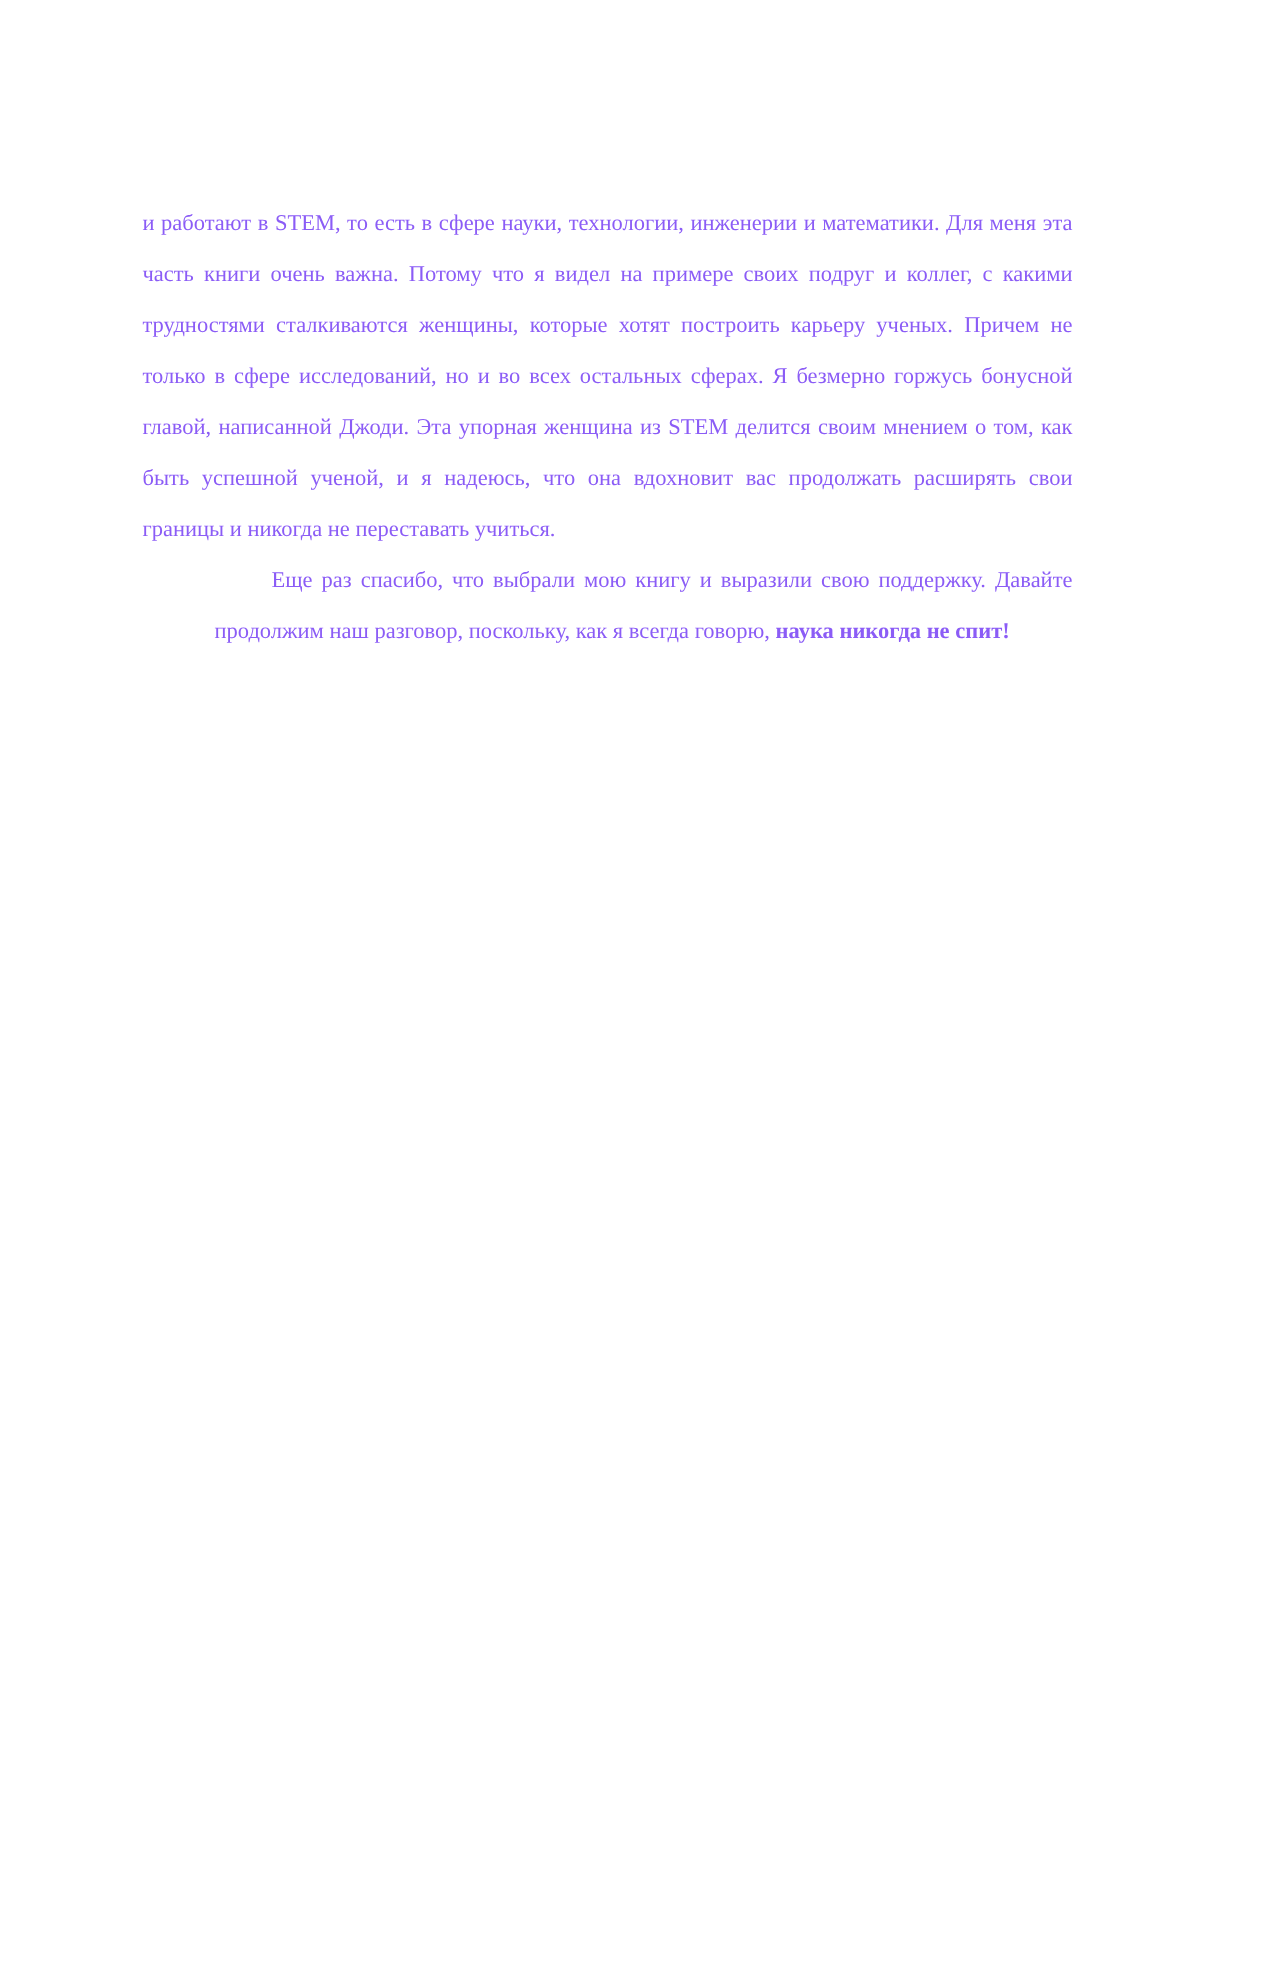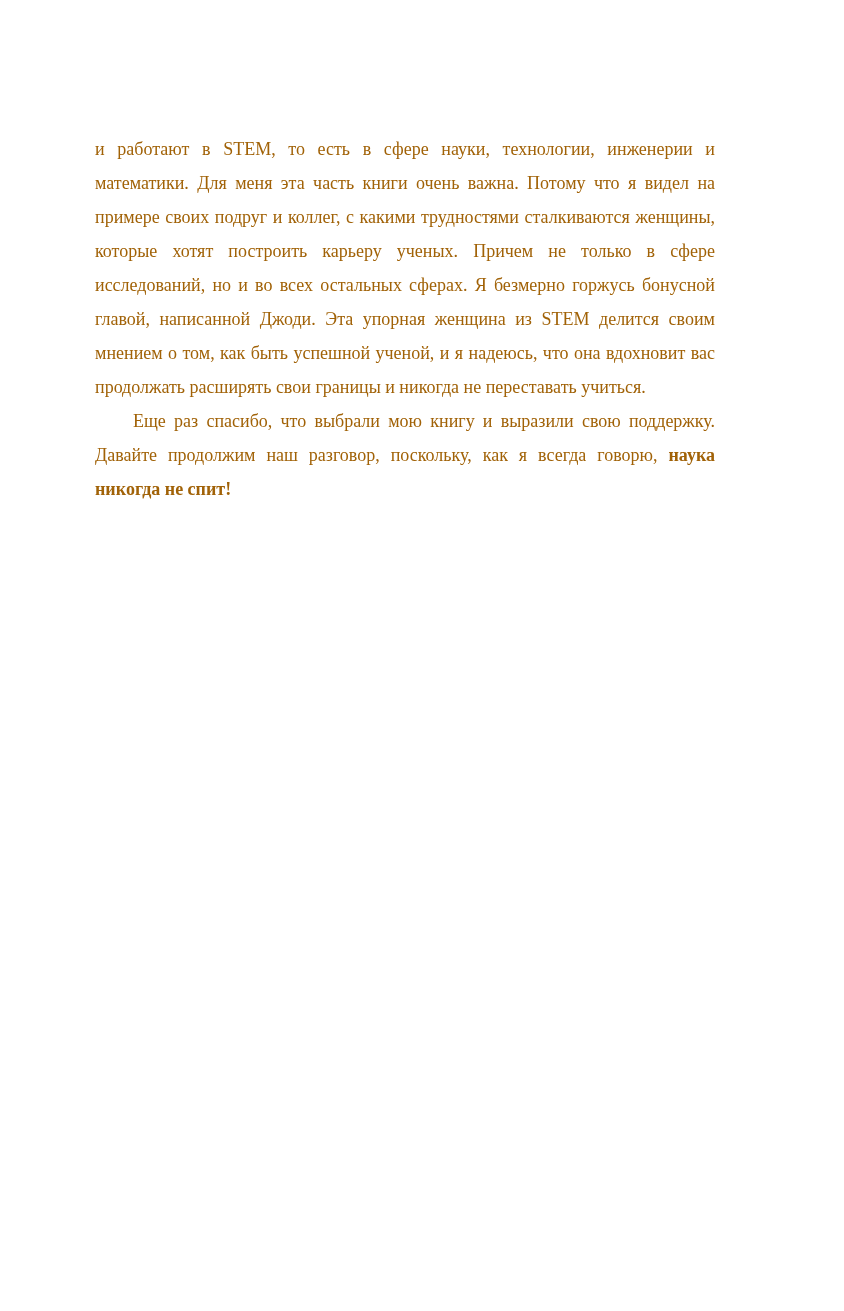--- a/index.html
+++ b/index.html
@@ -25,31 +25,32 @@
       text-align: center;
       font-size: 19px;
       letter-spacing: 0.3px;
       color: #1a1a1a;
     }
     .body-text {
       position: absolute;
       top: 132px;
       left: 95px;
       width: 620px;
-      font-size: 18px;
+      font-size: 15px;
       line-height: 34px;
       text-align: justify;
-      color: #a16207;
+      color: #8b5cf6;
     }
     .para {
       margin: 0;
       padding: 0;
     }
     .para.indent {
       text-indent: 38px;
+      margin-left: 48px;
     }
     .para strong {
       font-weight: bold;
     }
   </style>
 </head>
 <body>
 
 <div class="page">
 

